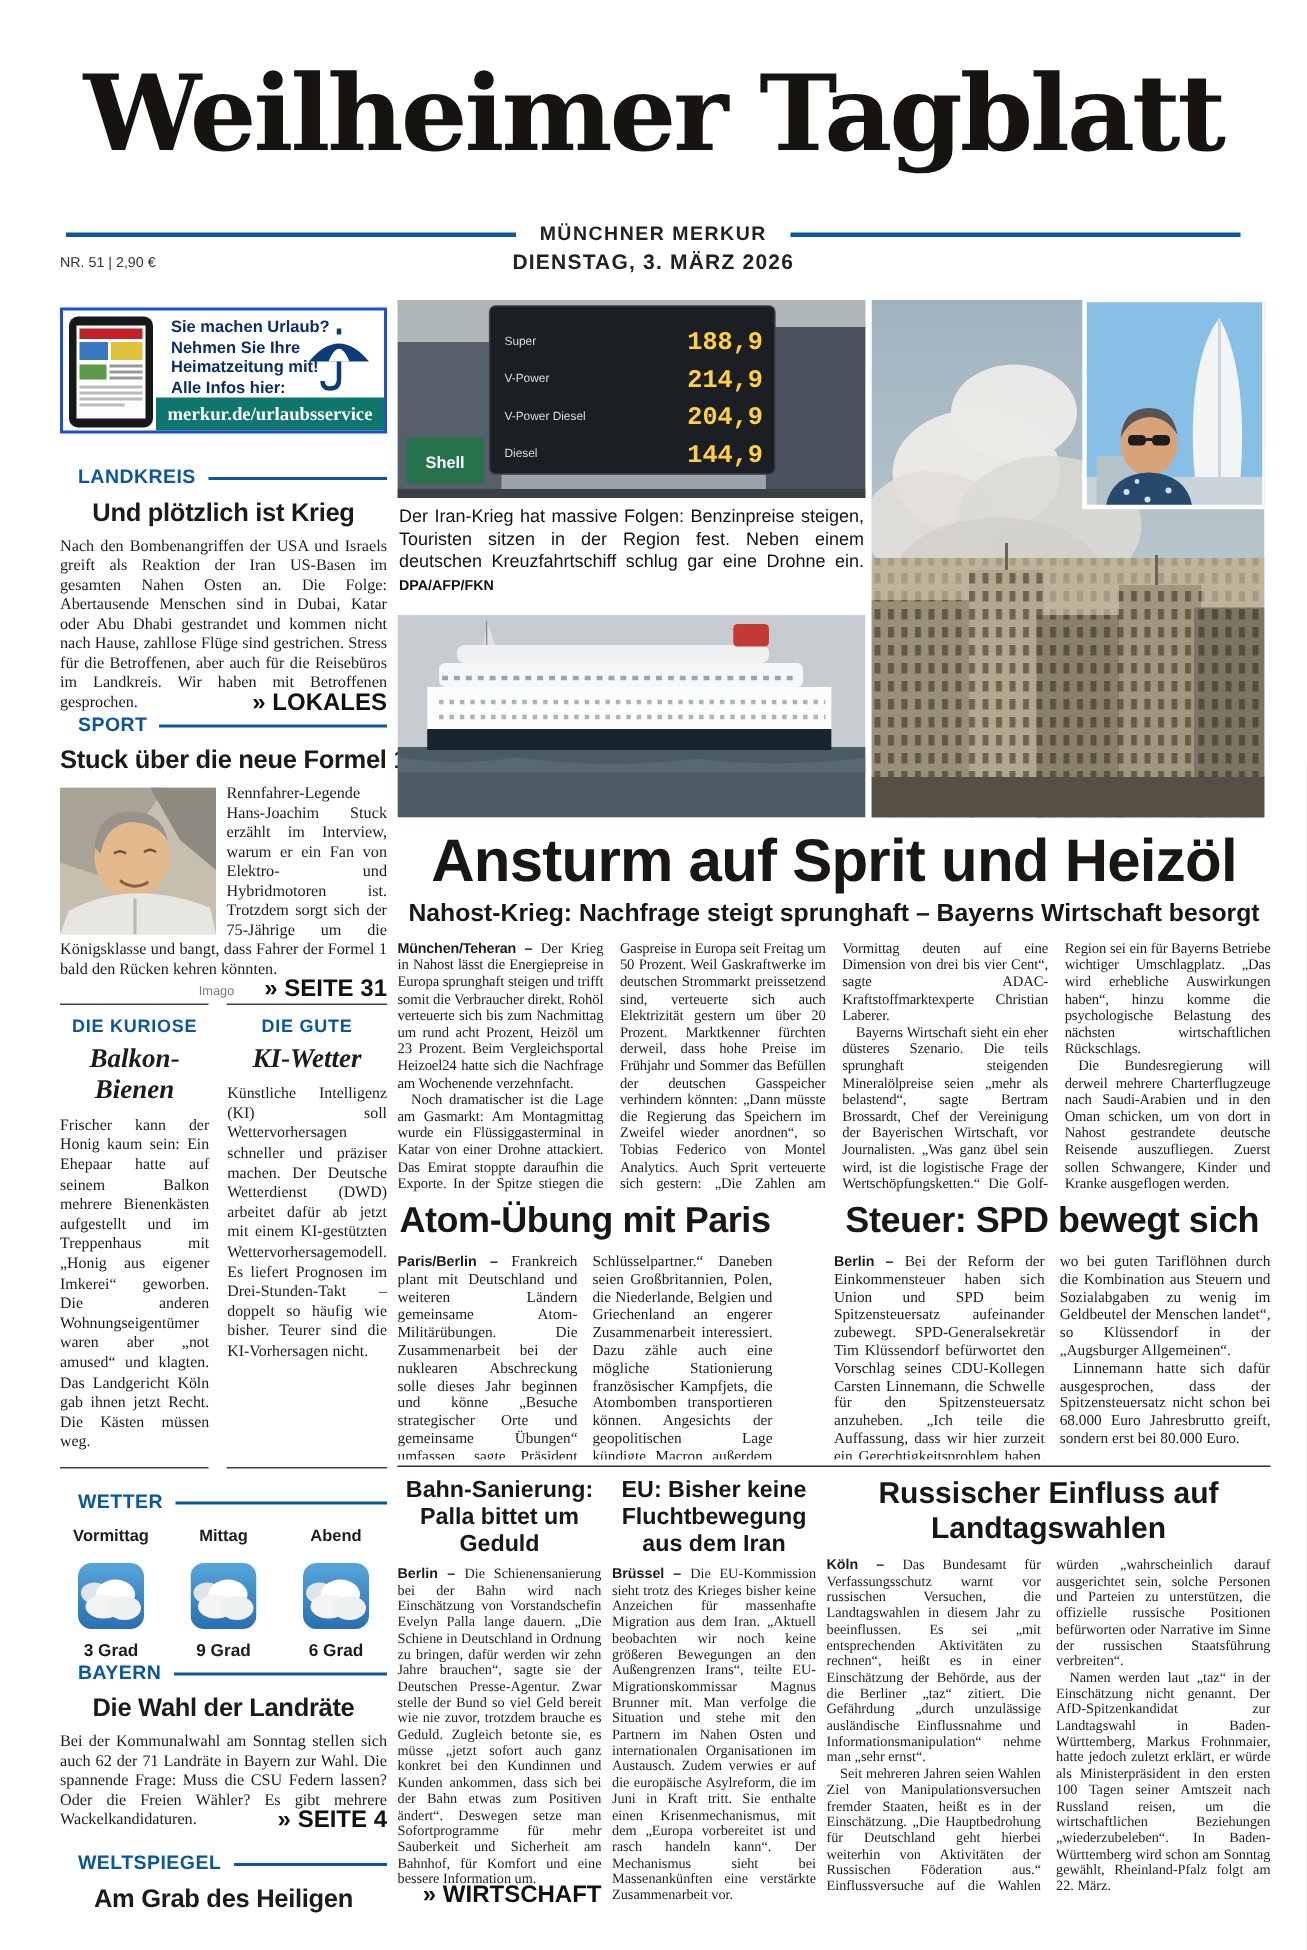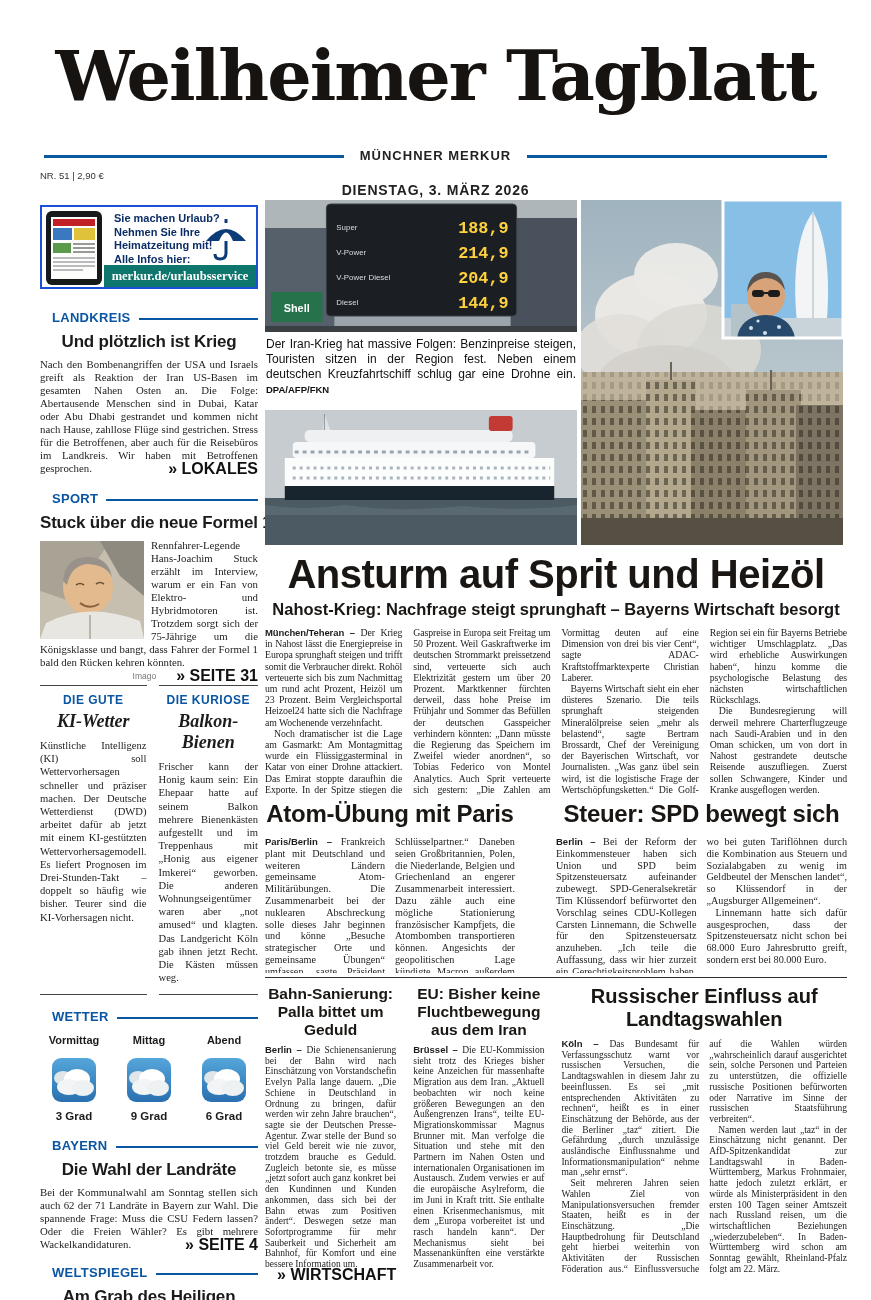--- a/index.html
+++ b/index.html
@@ -7,21 +7,21 @@
   .page { position:relative; width:871px; height:1300px; background:#fff; margin:0 auto;
           font-family:"Liberation Serif", serif; color:#1c1c1c; overflow:hidden; }
 
   
   .masthead-title { position:absolute; top:34px; left:0; width:100%; text-align:center;
     font-family:"DejaVu Serif", serif; font-weight:700; font-size:70px; letter-spacing:-2px; color:#171310; white-space:nowrap; }
   .mast-line { position:absolute; height:3px; background:#0b57a0; top:155px; }
   .mast-line.l { left:44px; width:300px; } .mast-line.r { left:527px; width:300px; }
   .mast-pub { position:absolute; top:148px; left:0; width:100%; text-align:center;
     font-family:"Liberation Sans", sans-serif; font-weight:bold; font-size:13px; letter-spacing:1px; color:#222; }
-  .mast-date { position:absolute; top:182px; left:0; width:100%; text-align:center;
+  .mast-date { position:absolute; top:166px; left:0; width:100%; text-align:center;
     font-family:"Liberation Sans", sans-serif; font-weight:bold; font-size:14px; letter-spacing:.8px; color:#222; }
   .mast-ed { position:absolute; top:170px; left:40px; font-family:"Liberation Sans", sans-serif; font-size:9.5px; color:#333; }
 
   
   .left-col { position:absolute; left:40px; top:205px; width:218px; }
   .kicker { font-family:"Liberation Sans", sans-serif; font-weight:bold; font-size:13px; color:#0a56a3;
             letter-spacing:.3px; display:flex; align-items:center; gap:8px;padding-left:12px; }
   .kicker::after { content:""; flex:1; border-top:2px solid #0a56a3; margin-top:2px; }
   .sec-head { font-family:"Liberation Sans", sans-serif; font-weight:bold; text-align:center;
               font-size:17px; color:#1b1b1b; margin:7px 0 6px; letter-spacing:-.2px; }
@@ -31,21 +31,21 @@
 
   .ad-box { position:relative; height:84px; border:2px solid #1d4ed8; background:#fff; }
   .ad-text { position:absolute; left:72px; top:5px; width:118px; font-family:"Liberation Sans", sans-serif;
              font-weight:bold; font-size:11px; line-height:13.5px; color:#0c2d66; }
   .ad-bar { position:absolute; left:62px; right:0; bottom:0; height:22px; background:#0f766e;
             color:#fff; font-family:Liberation Serif, serif; font-weight:bold; font-size:12.5px;
             display:flex; align-items:center; justify-content:center; }
   .ad-tablet { position:absolute; left:3px; top:3px; }
   .ad-umbrella { position:absolute; right:6px; top:8px; }
 
-  .sect { margin-top:16px; }
+  .sect { }
   .sport-photo { float:left; margin:2px 7px 2px 0; }
   .two-col { display:flex; gap:12px; margin-top:16px; }
   .two-col > div { flex:1; border-top:1.5px solid #444; border-bottom:1.5px solid #444; padding:7px 0 10px; }
   .kicker-c { font-family:"Liberation Sans", sans-serif; font-weight:bold; font-size:12px; color:#0a56a3;
               text-align:center; letter-spacing:.5px; }
   .cur-head { font-family:"Liberation Serif", serif; font-style:italic; font-weight:bold; text-align:center;
               font-size:18px; margin:4px 0 7px; }
   .small-body { font-size:10.6px; line-height:13.2px; text-align:justify; hyphens:auto; }
 
   .weather-row { display:flex; justify-content:space-between; padding:10px 4px 0; }
@@ -70,21 +70,21 @@
   p.ind { text-indent:9px; }
 
   .row2 { position:absolute; top:600px; width:100%; height:173px; overflow:hidden; display:flex; gap:15px; }
   .art-head { font-family:"Liberation Sans", sans-serif; font-weight:bold; text-align:center; color:#191613;
               font-size:24px; letter-spacing:-.3px; margin-bottom:8px; white-space:nowrap; }
   .cols2 { column-count:2; column-gap:10px; font-size:10.2px; line-height:11.8px; text-align:justify; hyphens:auto; }
   .atom { width:262px; } .steuer { width:305px;margin-left:26px; }
 
   .rule { position:absolute; top:777px; width:100%; border-top:1px solid #2f2f2f; }
 
-  .row3 { position:absolute; top:785px; width:100%; height:305px; overflow:hidden; display:flex; gap:17px; }
+  .row3 { position:absolute; top:785px; width:100%; height:305px; overflow:hidden; display:flex; gap:7px; }
   .b-head { font-family:"Liberation Sans", sans-serif; font-weight:bold; text-align:center; color:#191613;
             font-size:15.5px; line-height:18px; margin-bottom:6px; }
   .b-head.big { font-size:20px; line-height:23px; margin-bottom:8px; }
   .bahn,.eu { width:136px; } .rus { width:296px; }
   .b-body { font-size:9.5px; line-height:10.7px; text-align:justify; hyphens:auto; }
   .rus .cols2 { font-size:9.5px; line-height:10.7px; column-gap:10px; }
 </style>
 </head>
 <body>
 
@@ -153,28 +153,28 @@
           <path d="M50 74 v24" stroke="#b9b6ae" stroke-width="2"></path>
         </svg>
         <span>Rennfahrer-Legende Hans-Joachim Stuck erzählt im Interview, warum er ein Fan von Elektro- und Hybridmotoren ist. Trotzdem sorgt sich der 75-Jährige um die Königsklasse und bangt, dass Fahrer der Formel 1 bald den Rücken kehren könnten.</span>
         <span class="ref">» SEITE 31</span>
         <span class="credit">Imago</span>
       </div>
     </div>
 
     <div class="two-col">
       <div>
+        <div class="kicker-c">DIE KURIOSE</div>
+        <div class="cur-head">Balkon-Bienen</div>
+        <p class="small-body">Frischer kann der Honig kaum sein: Ein Ehepaar hatte auf seinem Balkon mehrere Bienenkästen aufgestellt und im Treppenhaus mit „Honig aus eigener Imkerei“ geworben. Die anderen Wohnungseigentümer waren aber „not amused“ und klagten. Das Landgericht Köln gab ihnen jetzt Recht. Die Kästen müssen weg.</p>
+      </div>
+      <div>
         <div class="kicker-c">DIE GUTE</div>
         <div class="cur-head">KI-Wetter</div>
         <p class="small-body">Künstliche Intelligenz (KI) soll Wettervorhersagen schneller und präziser machen. Der Deutsche Wetterdienst (DWD) arbeitet dafür ab jetzt mit einem KI-gestützten Wettervorhersagemodell. Es liefert Prognosen im Drei-Stunden-Takt – doppelt so häufig wie bisher. Teurer sind die KI-Vorhersagen nicht.</p>
-      </div>
-      <div>
-        <div class="kicker-c">DIE KURIOSE</div>
-        <div class="cur-head">Balkon-Bienen</div>
-        <p class="small-body">Frischer kann der Honig kaum sein: Ein Ehepaar hatte auf seinem Balkon mehrere Bienenkästen aufgestellt und im Treppenhaus mit „Honig aus eigener Imkerei“ geworben. Die anderen Wohnungseigentümer waren aber „not amused“ und klagten. Das Landgericht Köln gab ihnen jetzt Recht. Die Kästen müssen weg.</p>
       </div>
     </div>
 
     <div class="sect" style="margin-top:14px">
       <div class="kicker">WETTER</div>
       <div class="weather-row">
         <div class="wslot">
           <div class="wl">Vormittag</div>
           <svg width="44" height="44" viewBox="0 0 44 44">
             <defs>

